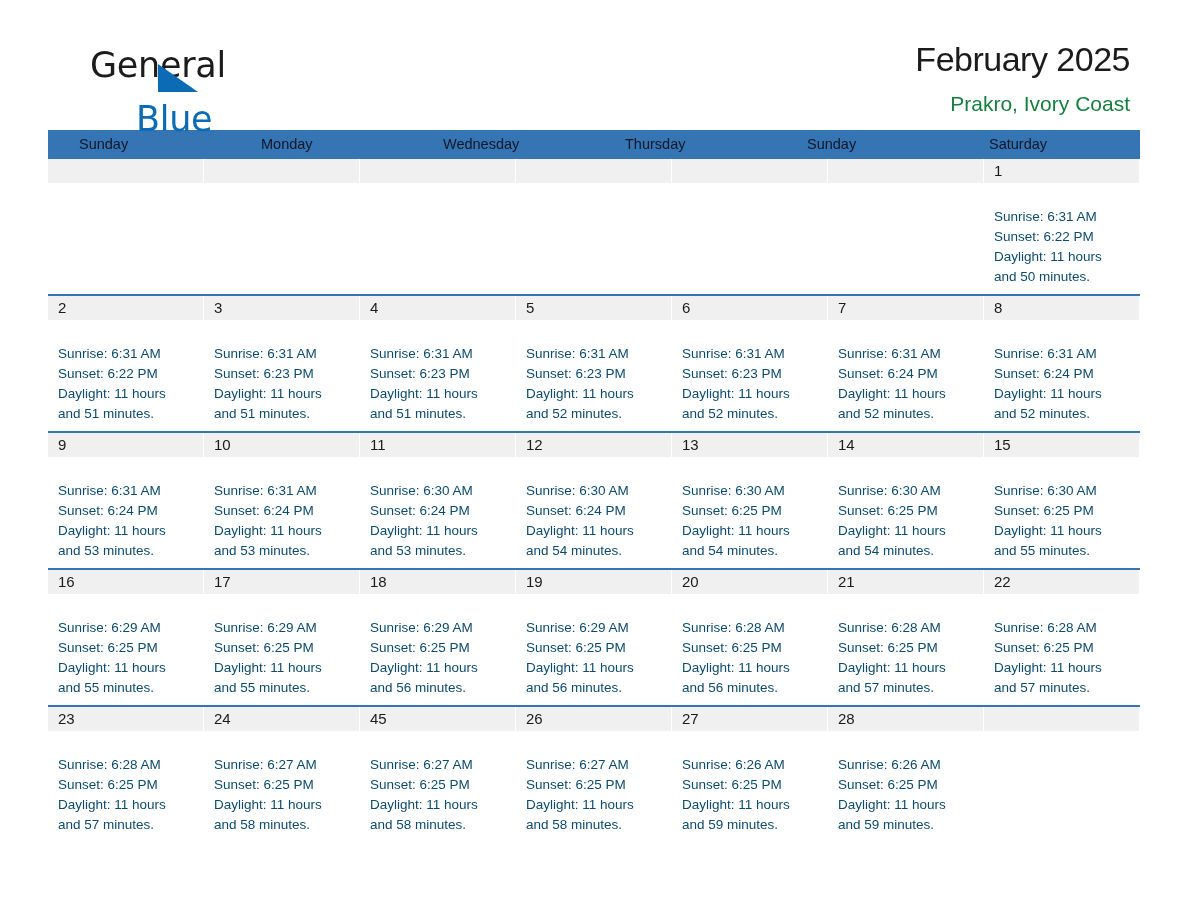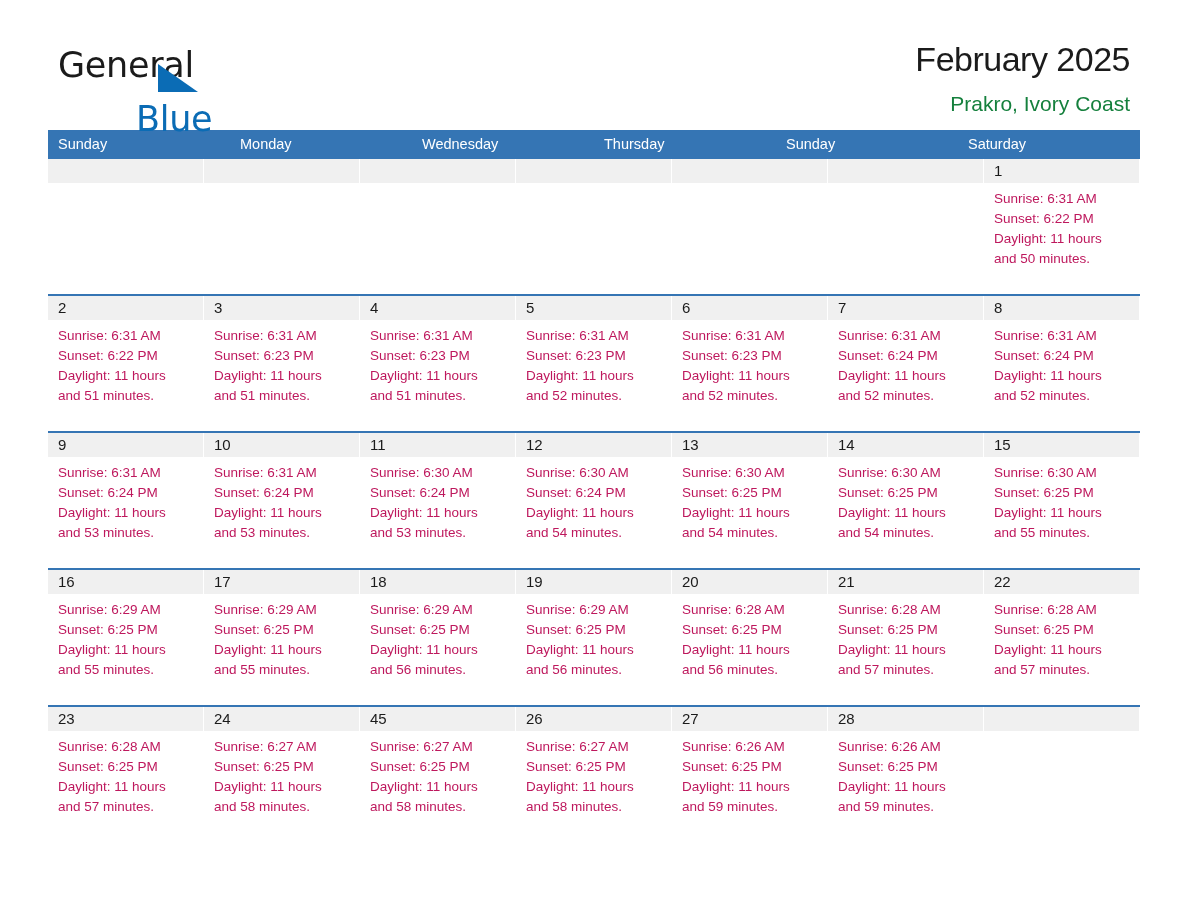--- a/index.html
+++ b/index.html
@@ -37,20 +37,21 @@
     line-height: 1;
   }
   .logo-row1 {
     position: relative;
     display: block;
     font-size: 35px;
     color: #1b1b1b;
     letter-spacing: -0.3px;
     font-family: "DejaVu Sans", sans-serif;
     font-weight: 400;
+    margin-left: 32px;
   }
   .logo-tri {
     position: absolute;
     left: 100px;
     top: 16px;
     width: 0;
     height: 0;
     border-left: 40px solid #0b6cb5;
     border-top: 28px solid transparent;
   }
@@ -87,25 +88,26 @@
     margin-top: 12px;
     width: 1092px;
   }
   .weekday-row {
     display: flex;
     background: #3575b4;
     height: 29px;
   }
   .weekday {
     flex: 1 1 0;
-    color: #ffffff;
+    color: #0f172a;
     font-size: 14.5px;
     line-height: 29px;
     padding-left: 10px;
     box-sizing: border-box;
+    margin-left: 21px;
   }
   .week-row {
     position: relative;
     display: flex;
     height: 135px;
     border-top: 2px solid #3575b4;
   }
   .week-row.first {
     border-top: none;
   }
@@ -124,24 +126,24 @@
   .daycell.empty .daynum-band {
     background: #f0f0f0;
   }
   .daynum {
     font-size: 15px;
     color: #1b1b1b;
     line-height: 24px;
     display: inline-block;
   }
   .details {
-    padding: 6px 8px 0 10px;
+    padding: 24px 8px 0 10px;
     font-size: 13.5px;
     line-height: 20px;
-    color: #be185d;
+    color: #0c4a6e;
   }
   .details div {
     white-space: nowrap;
   }
 </style>
 </head>
 <body>
 
 <div class="page">
 

